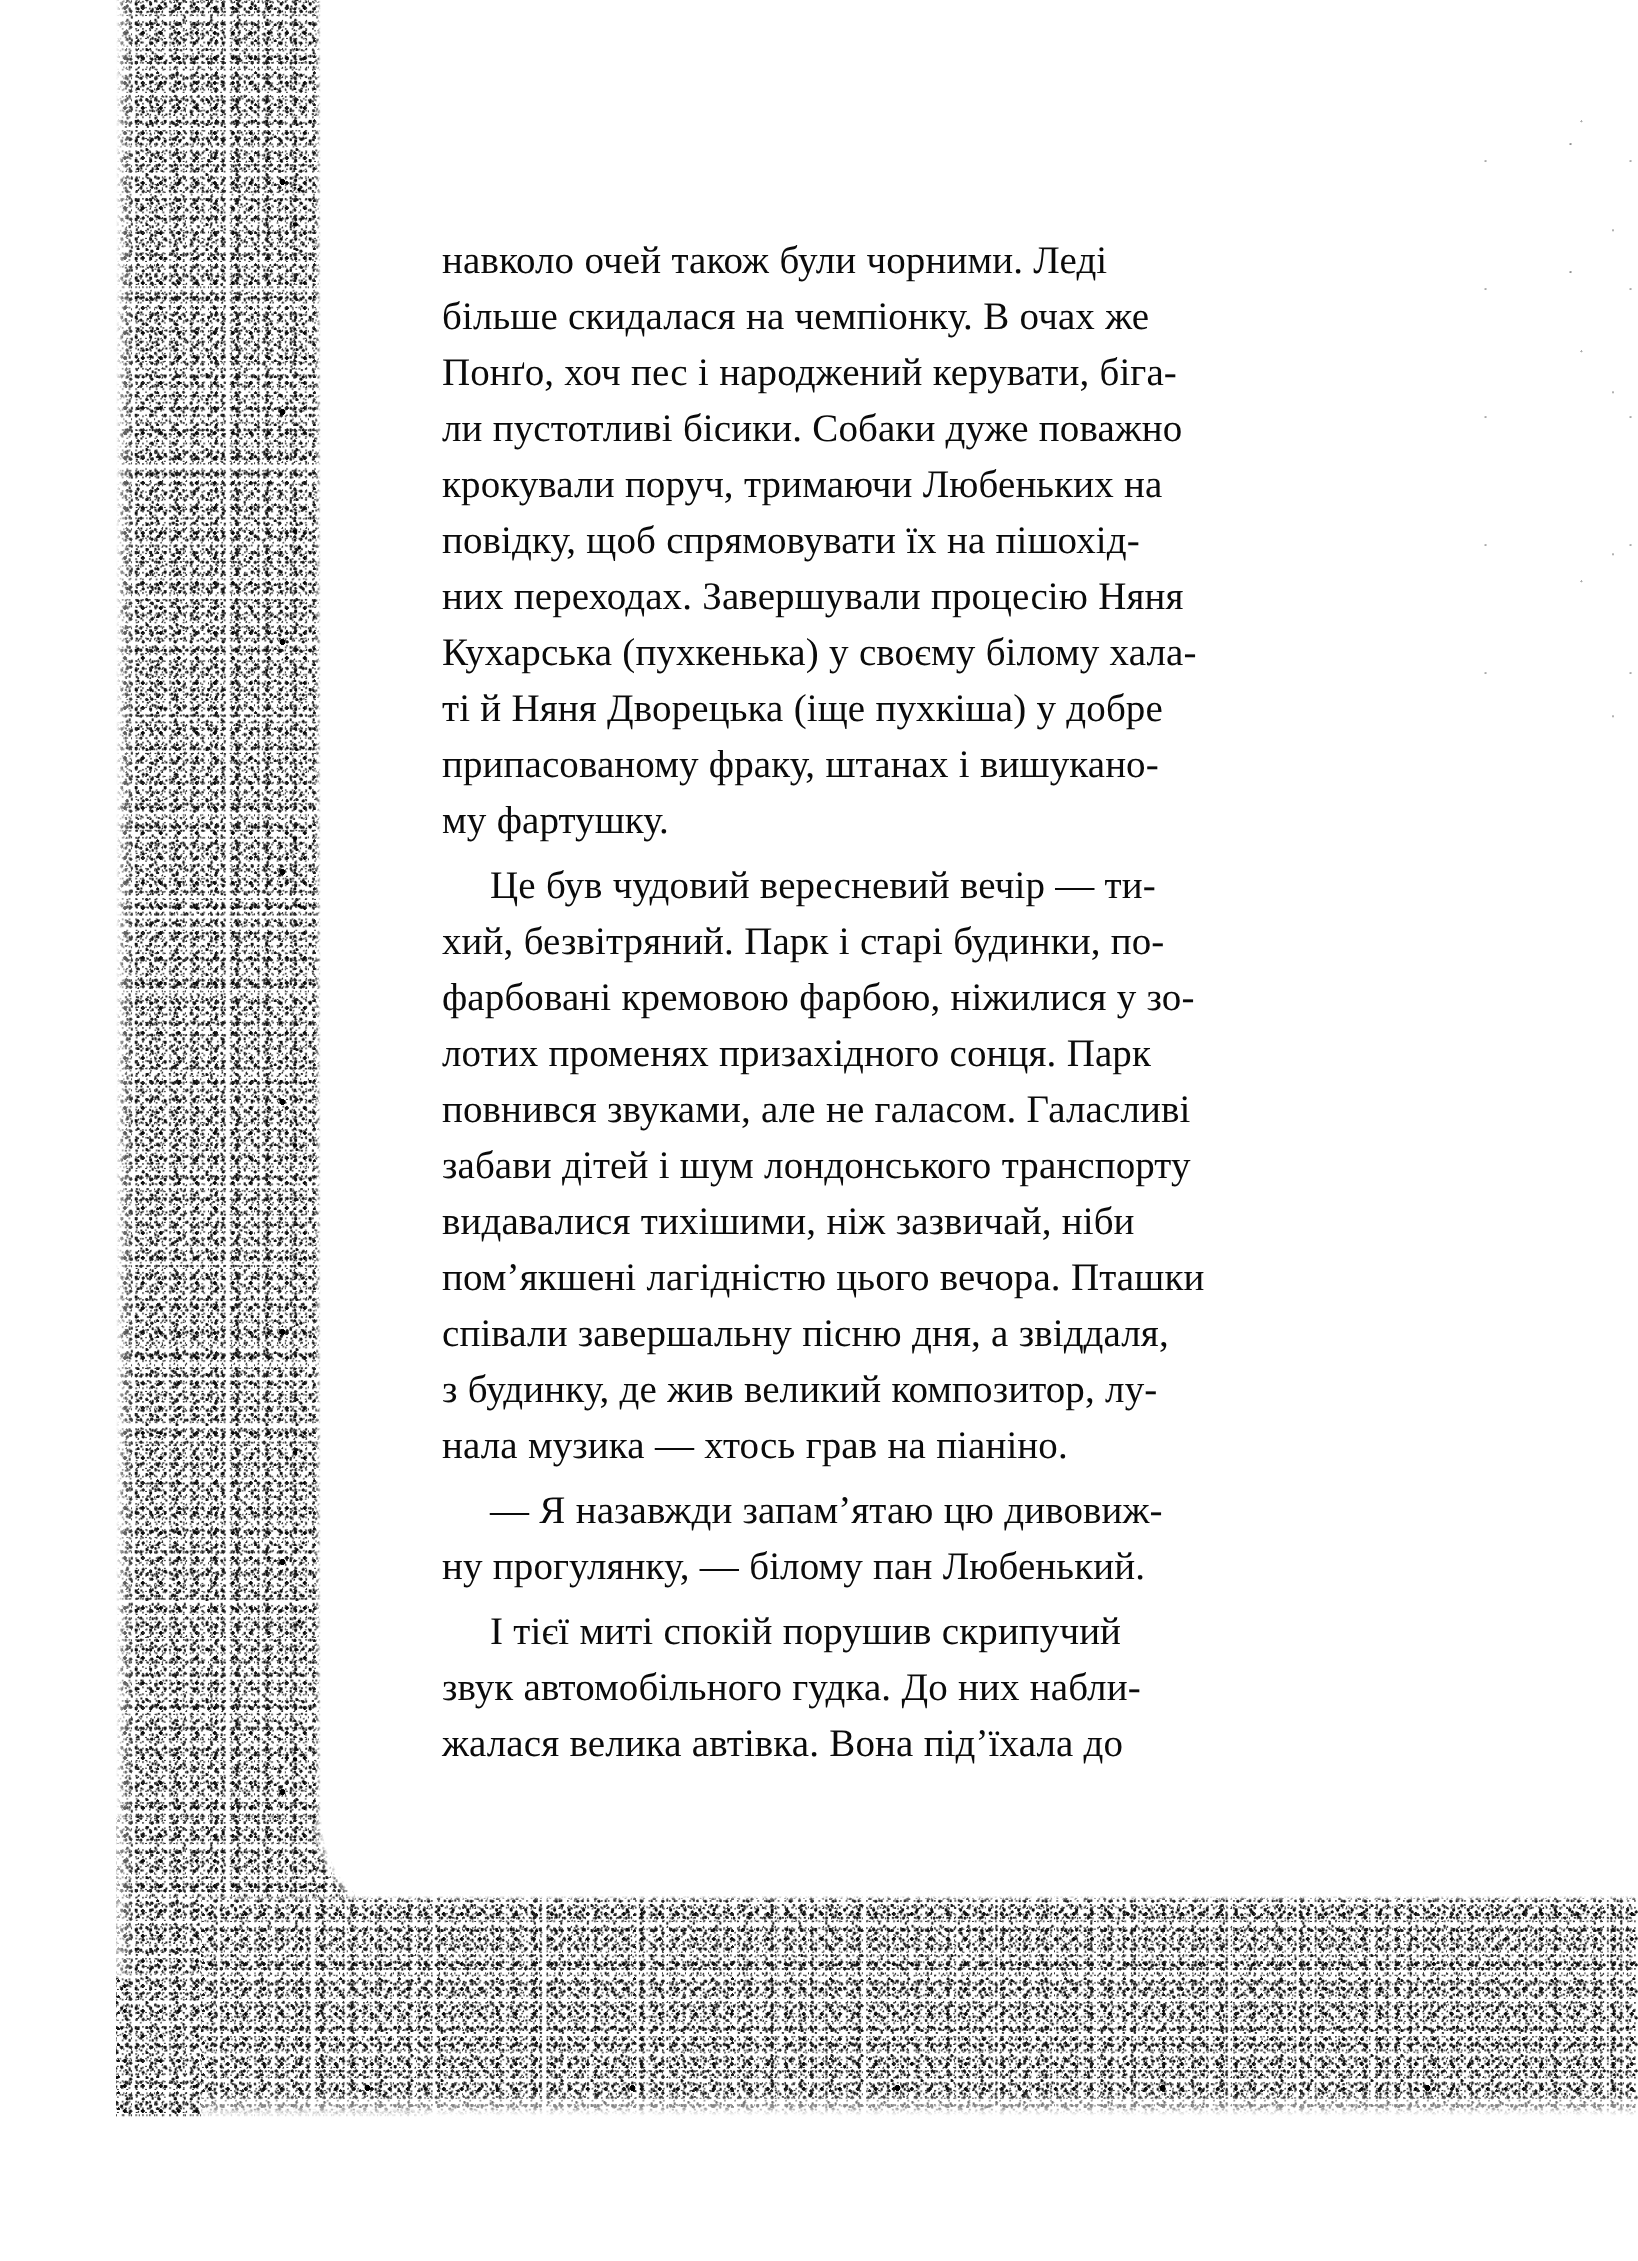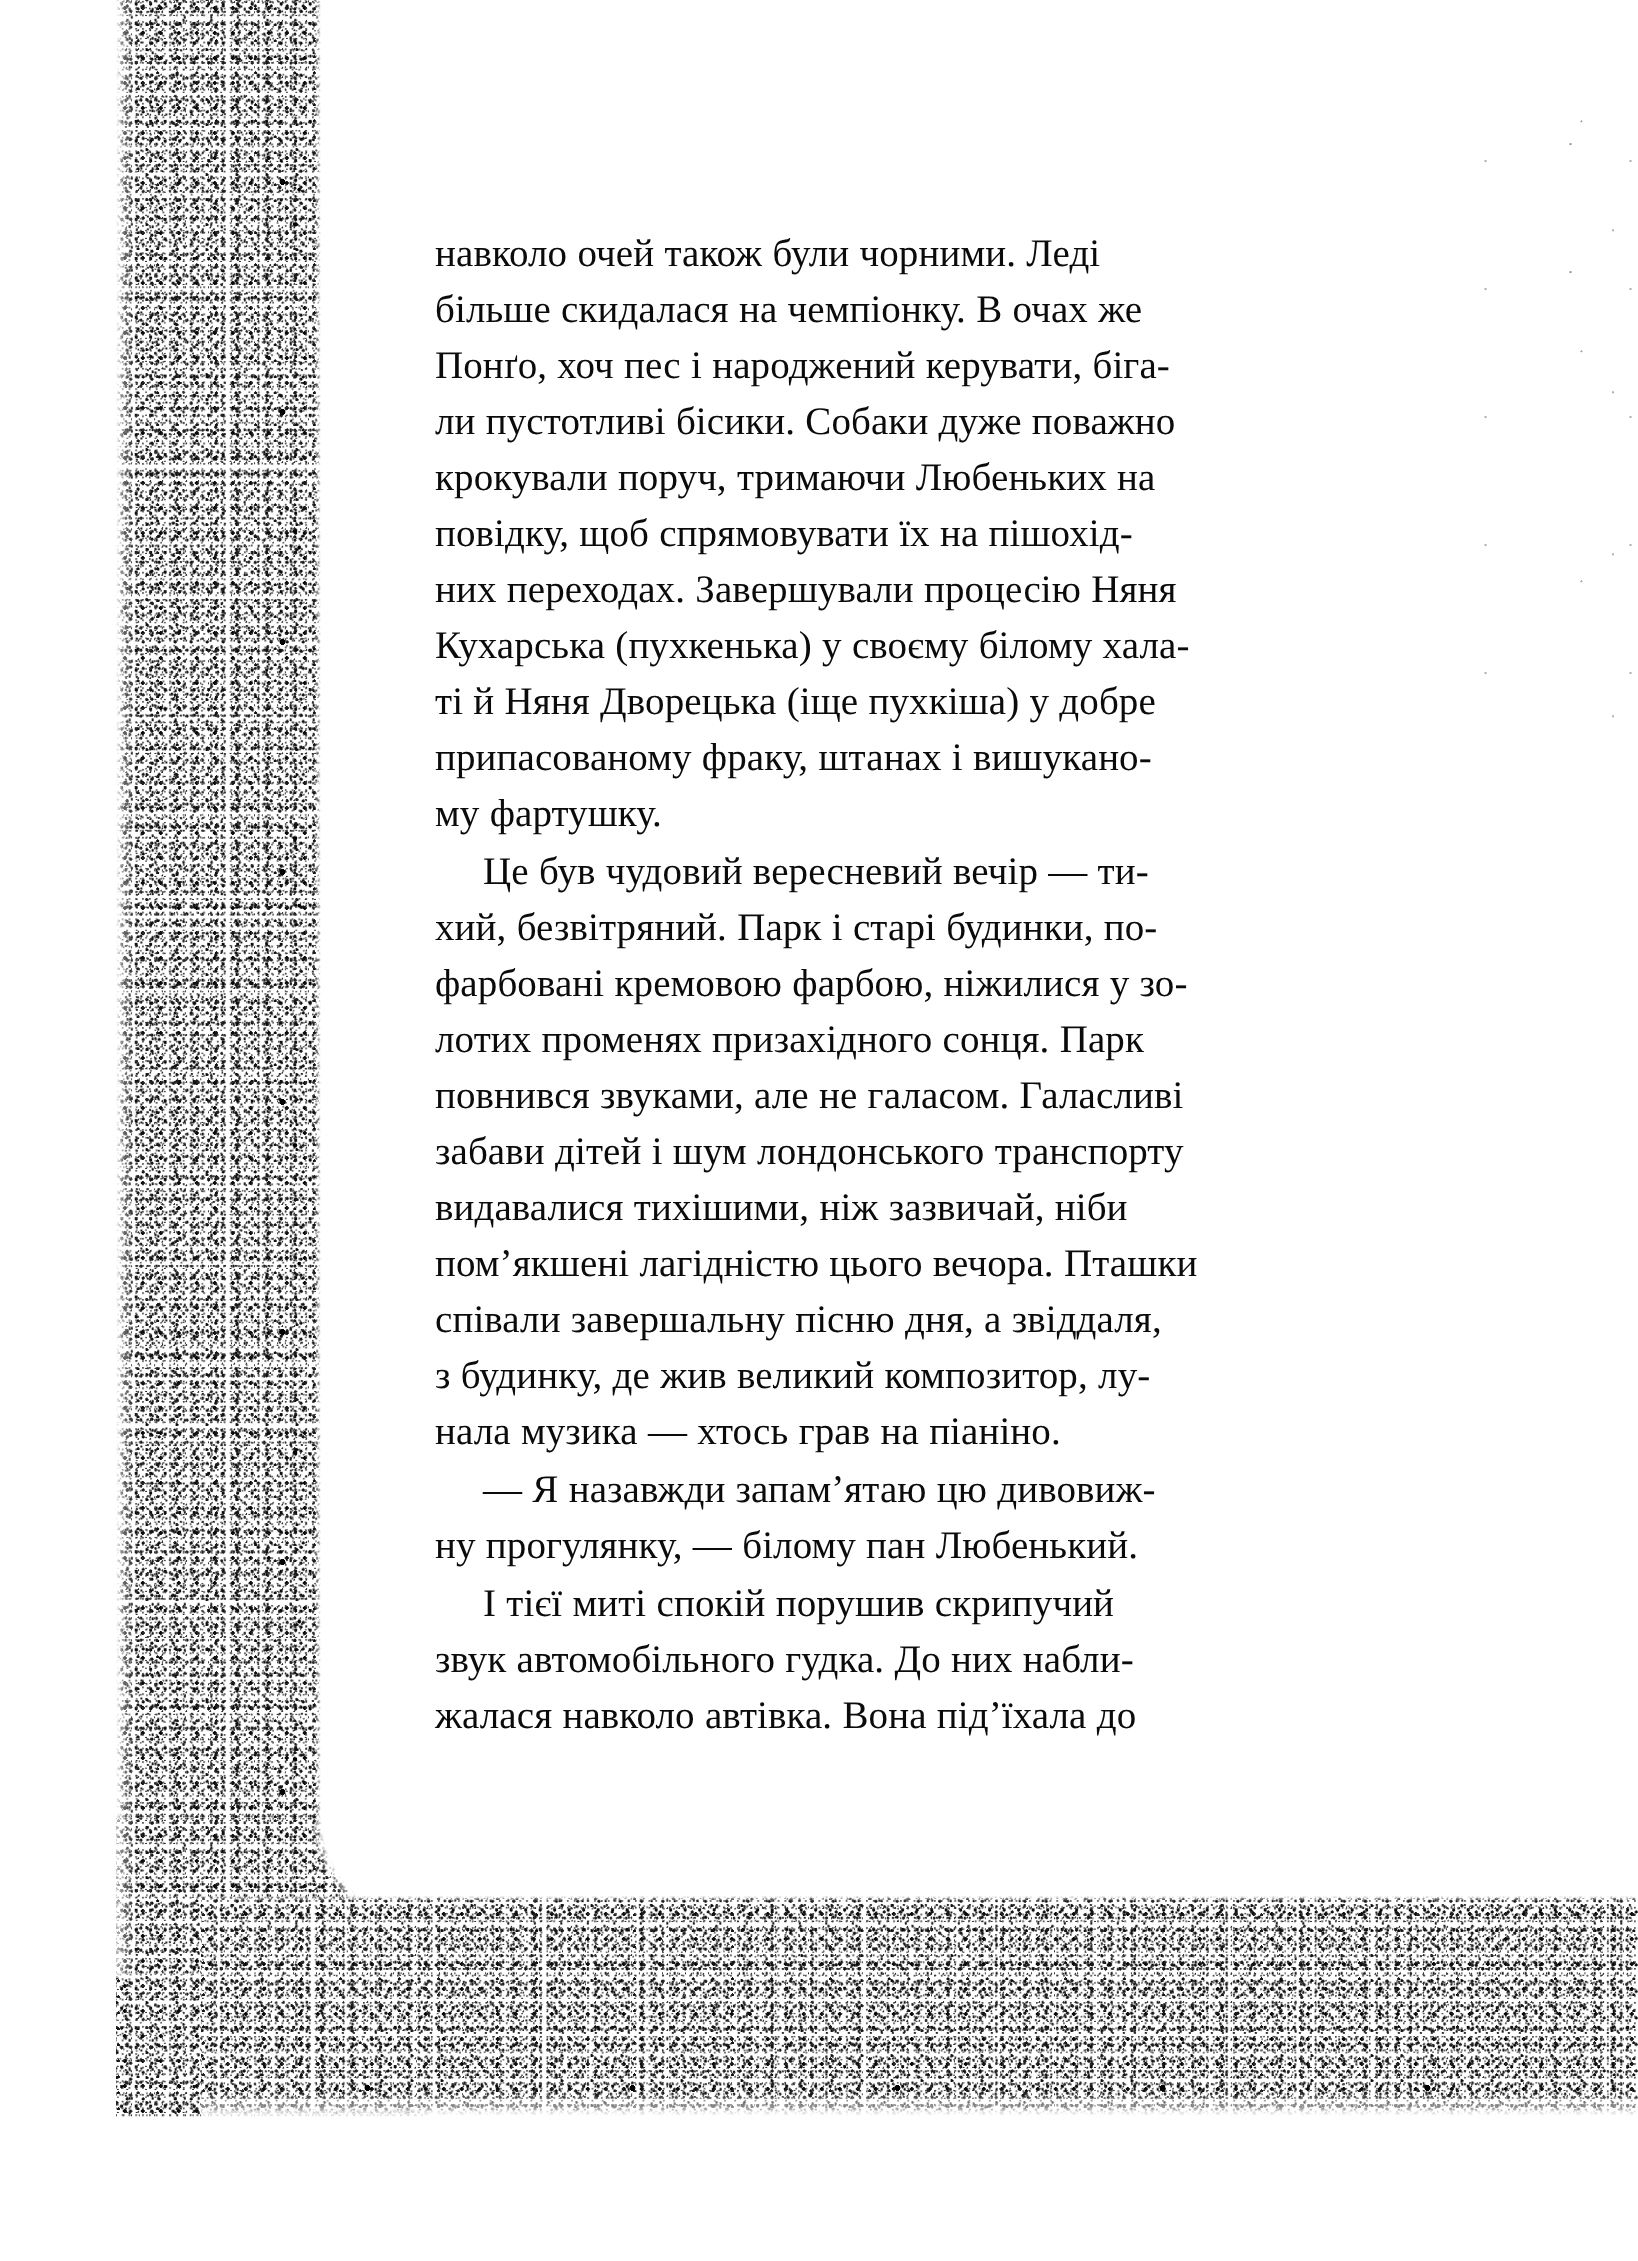--- a/index.html
+++ b/index.html
@@ -129,21 +129,21 @@
     left: 433px;
     top: 224px;
     width: 1022px;
     color: #0b0b0b;
     font-size: 39px;
     line-height: 56px;
     letter-spacing: 0.1px;
     word-spacing: 0.4px;
   }
   #text-column p {
-    margin: 2px;
+    margin: 9px;
     padding: 0;
     text-align: left;
     white-space: pre-wrap;
   }
   
   #text-column p.indented {
     text-indent: 48px;
   }
   
   #text-column p {
@@ -193,17 +193,17 @@
 забави дітей і шум лондонського транспорту
 видавалися тихішими, ніж зазвичай, ніби
 пом’якшені лагідністю цього вечора. Пташки
 співали завершальну пісню дня, а звіддаля,
 з будинку, де жив великий композитор, лу-
 нала музика — хтось грав на піаніно.</p>
     <p class="indented">— Я назавжди запам’ятаю цю дивовиж-
 ну прогулянку, — білому пан Любенький.</p>
     <p class="indented">І тієї миті спокій порушив скрипучий
 звук автомобільного гудка. До них набли-
-жалася навколо автівка. Вона під’їхала до</p>
+жалася велика автівка. Вона під’їхала до</p>
   </div>
 
 </div>
 
 
 </body></html>

